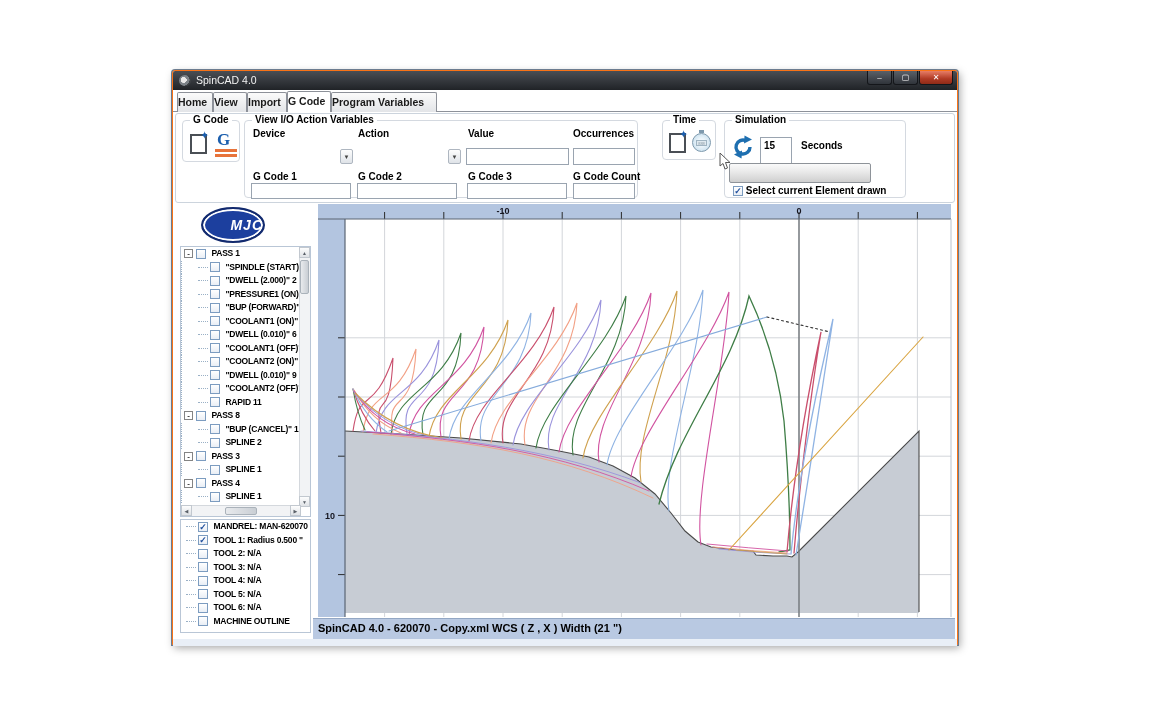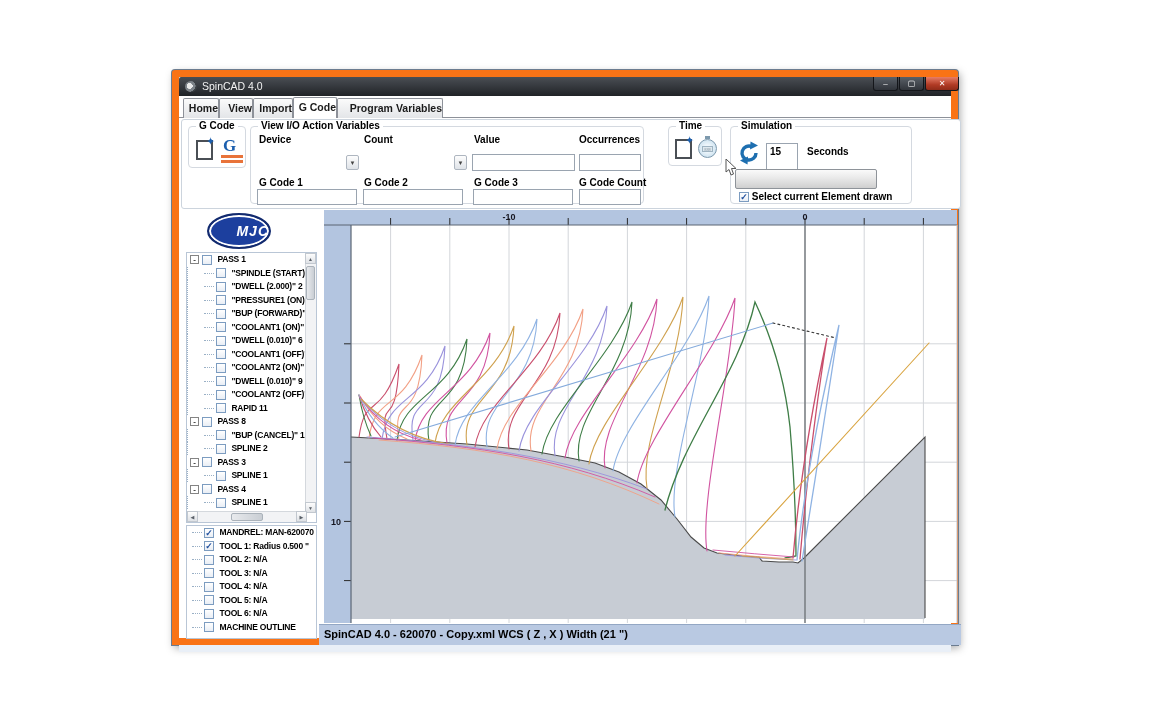--- a/index.html
+++ b/index.html
@@ -2,21 +2,21 @@
 <html><head>
 <meta charset="utf-8">
 <style>
   * { margin:0; padding:0; box-sizing:border-box; }
   html,body { background:#ffffff; width:1152px; height:720px; overflow:hidden;
               font-family:"Liberation Sans", sans-serif; }
   #stage { position:relative; width:1152px; height:720px; }
 
   
   .window { position:absolute; left:172px; top:70px; width:786px; height:575px;
-            background:#ffffff; border:7px solid #f97316;
+            background:#ffffff; border:1px solid #f97316;
             box-shadow:0 0 0 1px #6b7c90, 2px 3px 8px rgba(0,0,0,.35);
             border-radius:3px 3px 0 0; }
 
   
   .titlebar { position:absolute; left:0; top:0; width:100%; height:19px;
               background:linear-gradient(#4a4e54,#202327);
               border-radius:2px 2px 0 0; }
   .app-icon { position:absolute; left:6px; top:4px; width:12px; height:11px;
               background:radial-gradient(circle at 40% 45%, #e8e8e8 0 30%, #7c8288 32% 60%, #3c4044 62%);
               border-radius:50%; }
@@ -26,21 +26,21 @@
             border-top:none; border-radius:0 0 3px 3px;
             background:linear-gradient(#5a6068,#30343a); }
   .winbtn.min { left:694px; width:25px; }
   .winbtn.max { left:720px; width:25px; }
   .winbtn.close { left:746px; width:34px;
             background:linear-gradient(#e77d66,#b03a24 60%,#8f2b18); }
 
   
   .tabbar { position:absolute; left:0; top:19px; width:100%; height:22px;
             background:#ffffff; border-bottom:1px solid #8d9199; }
-  .tab { position:absolute; top:2px; height:20px; line-height:19px; text-align:right;
+  .tab { position:absolute; top:2px; height:20px; line-height:19px; text-align:left;
          font-size:10.5px; font-weight:bold; color:#1a1a1a;
          border:1px solid #8d9199; border-bottom:none; border-radius:2px 2px 0 0;
          background:linear-gradient(#fbfbfb,#e3e5e8); }
   .tab.active { background:#ffffff; height:21px; top:1px; z-index:2; }
 
   
   .toolbar { position:absolute; left:2px; top:42px; width:780px; height:90px;
              background:#fff; border:1px solid #ccd4dd; border-radius:3px; }
   .group { position:absolute; border:1px solid #d4d9e0; border-radius:4px; background:#fff; }
   .group > .gtitle { position:absolute; top:-7px; left:7px; background:#fff;
@@ -149,21 +149,21 @@
         <div class="g-icon" style="left:32px; top:13px;">
           <span class="g">G</span>
           <span class="bar1"></span>
           <span class="bar2"></span>
         </div>
       </div>
 
       <div class="group" style="left:68px; top:6px; width:394px; height:78px;">
         <span class="gtitle">View I/O Action Variables</span>
         <span class="flabel" style="left:8px; top:7px;">Device</span>
-        <span class="flabel" style="left:113px; top:7px;">Count</span>
+        <span class="flabel" style="left:113px; top:7px;">Action</span>
         <span class="flabel" style="left:223px; top:7px;">Value</span>
         <span class="flabel" style="left:328px; top:7px;">Occurrences</span>
         <div class="combo-btn" style="left:95px; top:28px;">▼</div>
         <div class="combo-btn" style="left:203px; top:28px;">▼</div>
         <div class="tinput" style="left:221px; top:27px; width:103px; height:17px;"></div>
         <div class="tinput" style="left:328px; top:27px; width:62px; height:17px;"></div>
         <span class="flabel" style="left:8px; top:50px;">G Code 1</span>
         <span class="flabel" style="left:113px; top:50px;">G Code 2</span>
         <span class="flabel" style="left:223px; top:50px;">G Code 3</span>
         <span class="flabel" style="left:328px; top:50px;">G Code Count</span>

